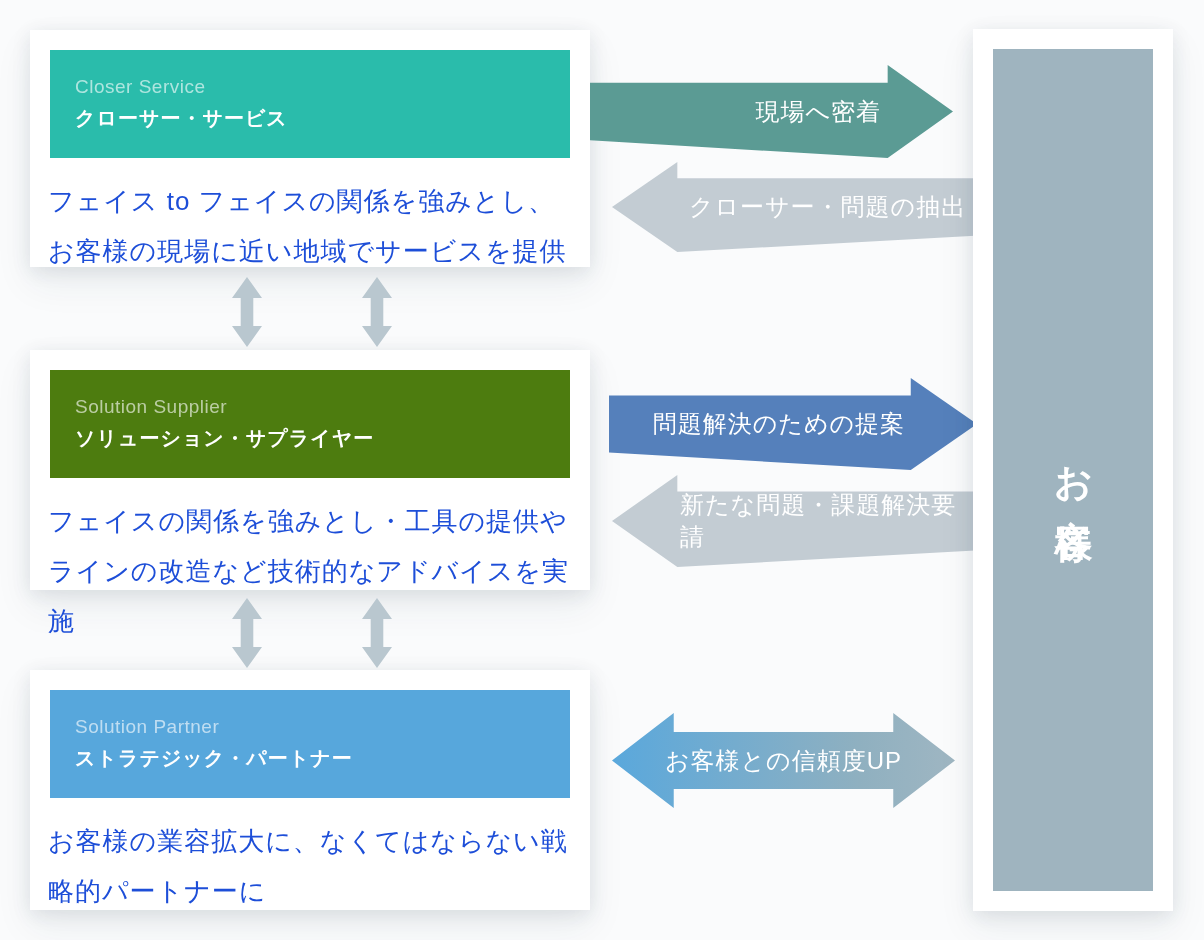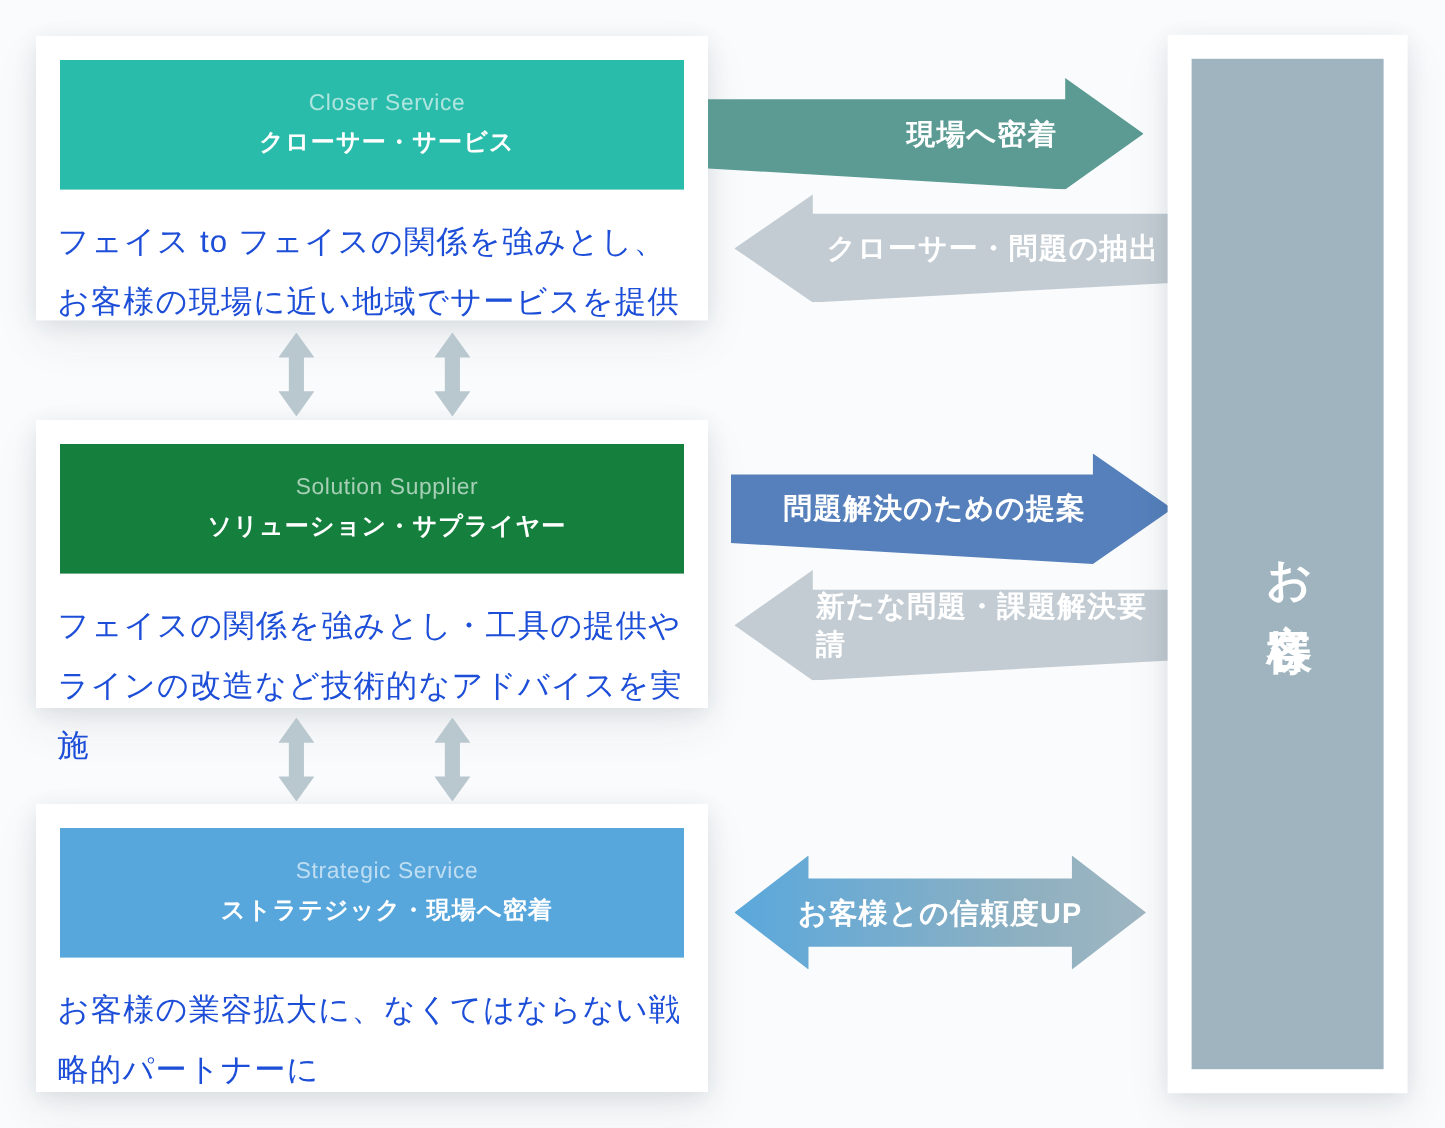--- a/index.html
+++ b/index.html
@@ -15,38 +15,38 @@
     position: absolute; left: 30px; width: 560px; background: #ffffff;
     box-shadow: 0 4px 18px rgba(30,50,70,0.10), 0 16px 36px rgba(30,50,70,0.07);
   }
   .card-1 { top: 30px;  height: 237px; }
   .card-2 { top: 350px; height: 240px; }
   .card-3 { top: 670px; height: 240px; }
 
   .card-header {
     position: absolute; left: 20px; top: 20px; width: 520px; height: 108px;
     display: flex; flex-direction: column; justify-content: center;
-    padding-left: 25px; color: #fff; align-items: center;
+    padding-left: 25px; color: #fff;
   }
   .hdr-teal  { background: #2abcab; }
-  .hdr-blue  { background: #15803d; }
+  .hdr-blue  { background: #4d7c0f; }
   .hdr-lblue { background: #57a7dc; }
 
   .hdr-en { font-size: 19px; color: rgba(255,255,255,0.62); letter-spacing: 0.5px; margin-bottom: 7px; }
   .hdr-ja { font-size: 20px; font-weight: bold; letter-spacing: 1px; }
 
   .card-body {
     position: absolute; left: 18px; top: 146px; width: 527px;
     font-size: 26px; letter-spacing: 1px; line-height: 50px; color: #1d4ed8;
   }
 
   
   .h-arrow {
     position: absolute; display: flex; align-items: center;
-    color: #fff; font-weight: bold; font-size: 24px; letter-spacing: 1px;
+    color: #fff; font-weight: normal; font-size: 24px; letter-spacing: 1px;
   }
   .arrow-right {
     clip-path: polygon(0 19%, 82% 19%, 82% 0, 100% 50%, 82% 100%, 0 81%);
     justify-content: flex-end; padding-right: 72px;
   }
   .arrow-left {
     clip-path: polygon(100% 18%, 18% 18%, 18% 0, 0 50%, 18% 100%, 100% 82%);
     justify-content: center; padding-left: 68px;
   }
   .arrow-both {
@@ -101,22 +101,22 @@
   <div class="card card-2">
     <div class="card-header hdr-blue">
       <div class="hdr-en">Solution Supplier</div>
       <div class="hdr-ja">ソリューション・サプライヤー</div>
     </div>
     <div class="card-body">フェイスの関係を強みとし・工具の提供やラインの改造など技術的なアドバイスを実施</div>
   </div>
 
   <div class="card card-3">
     <div class="card-header hdr-lblue">
-      <div class="hdr-en">Strategic Service</div>
-      <div class="hdr-ja">ストラテジック・現場へ密着</div>
+      <div class="hdr-en">Solution Partner</div>
+      <div class="hdr-ja">ストラテジック・パートナー</div>
     </div>
     <div class="card-body">お客様の業容拡大に、なくてはならない戦略的パートナーに</div>
   </div>
 
   <div class="h-arrow arrow-right a1">
     <span>現場へ密着</span>
   </div>
   <div class="h-arrow arrow-left a2">
     <span>クローサー・問題の抽出</span>
   </div>

